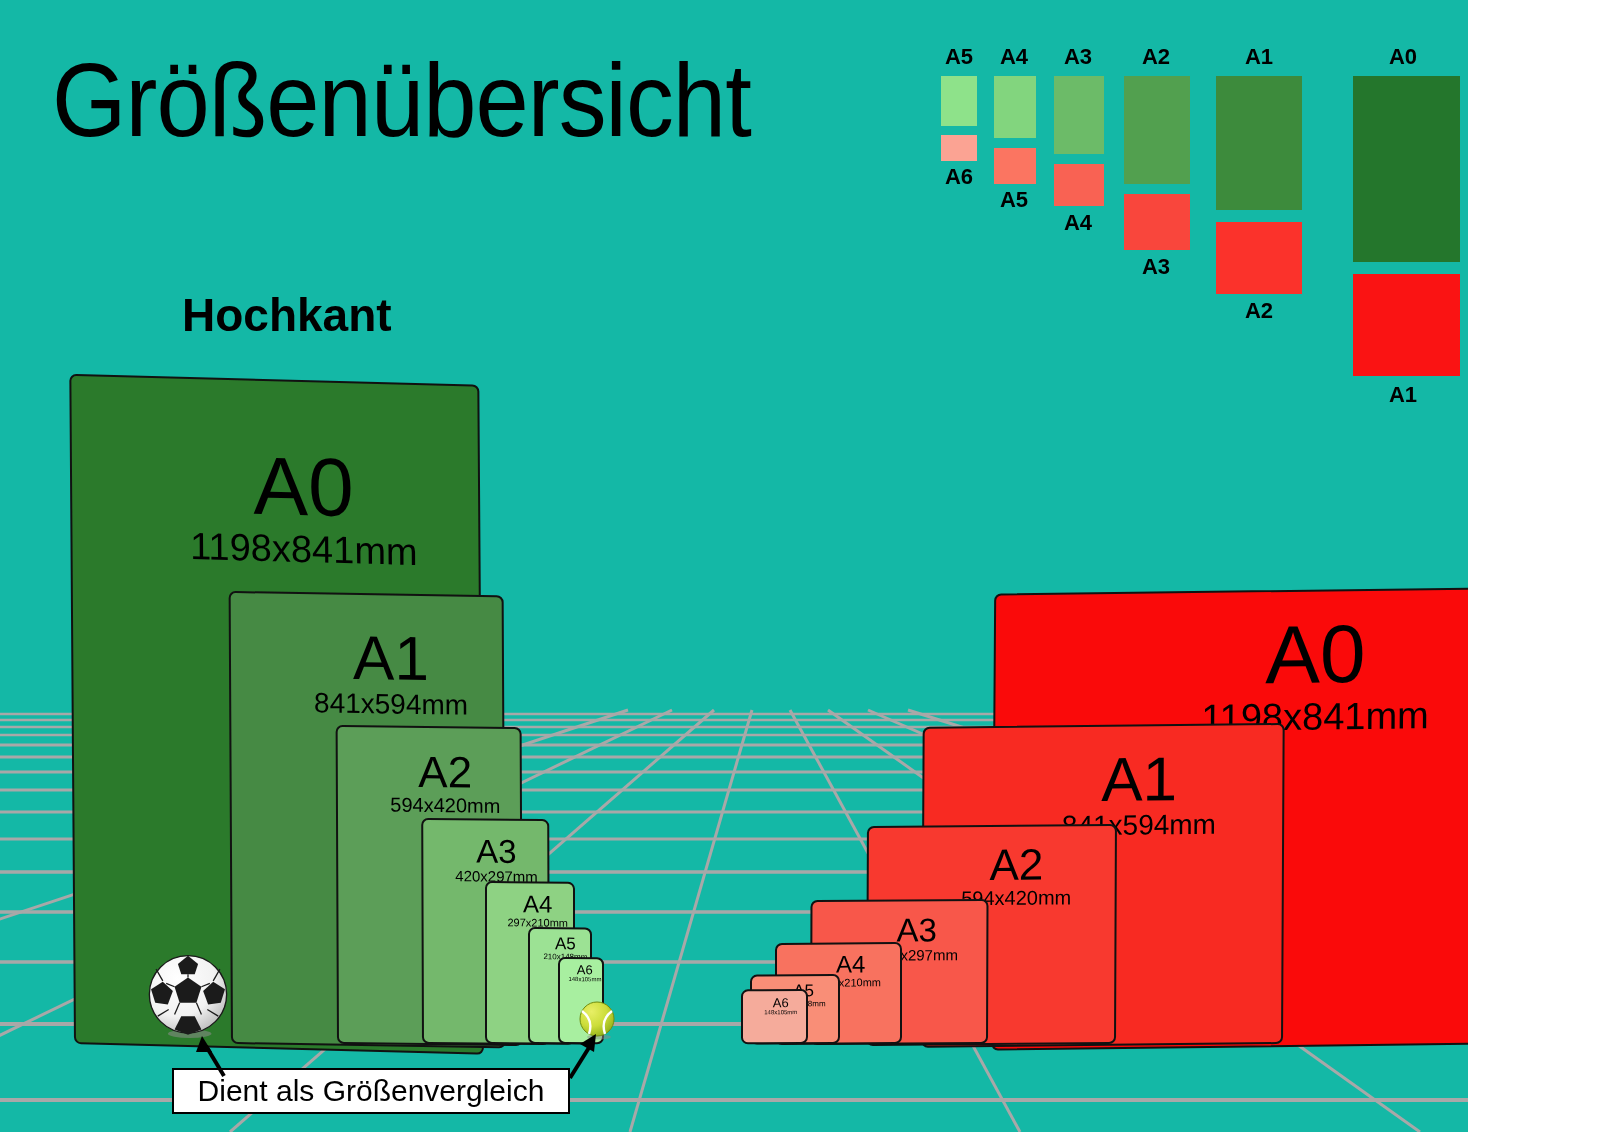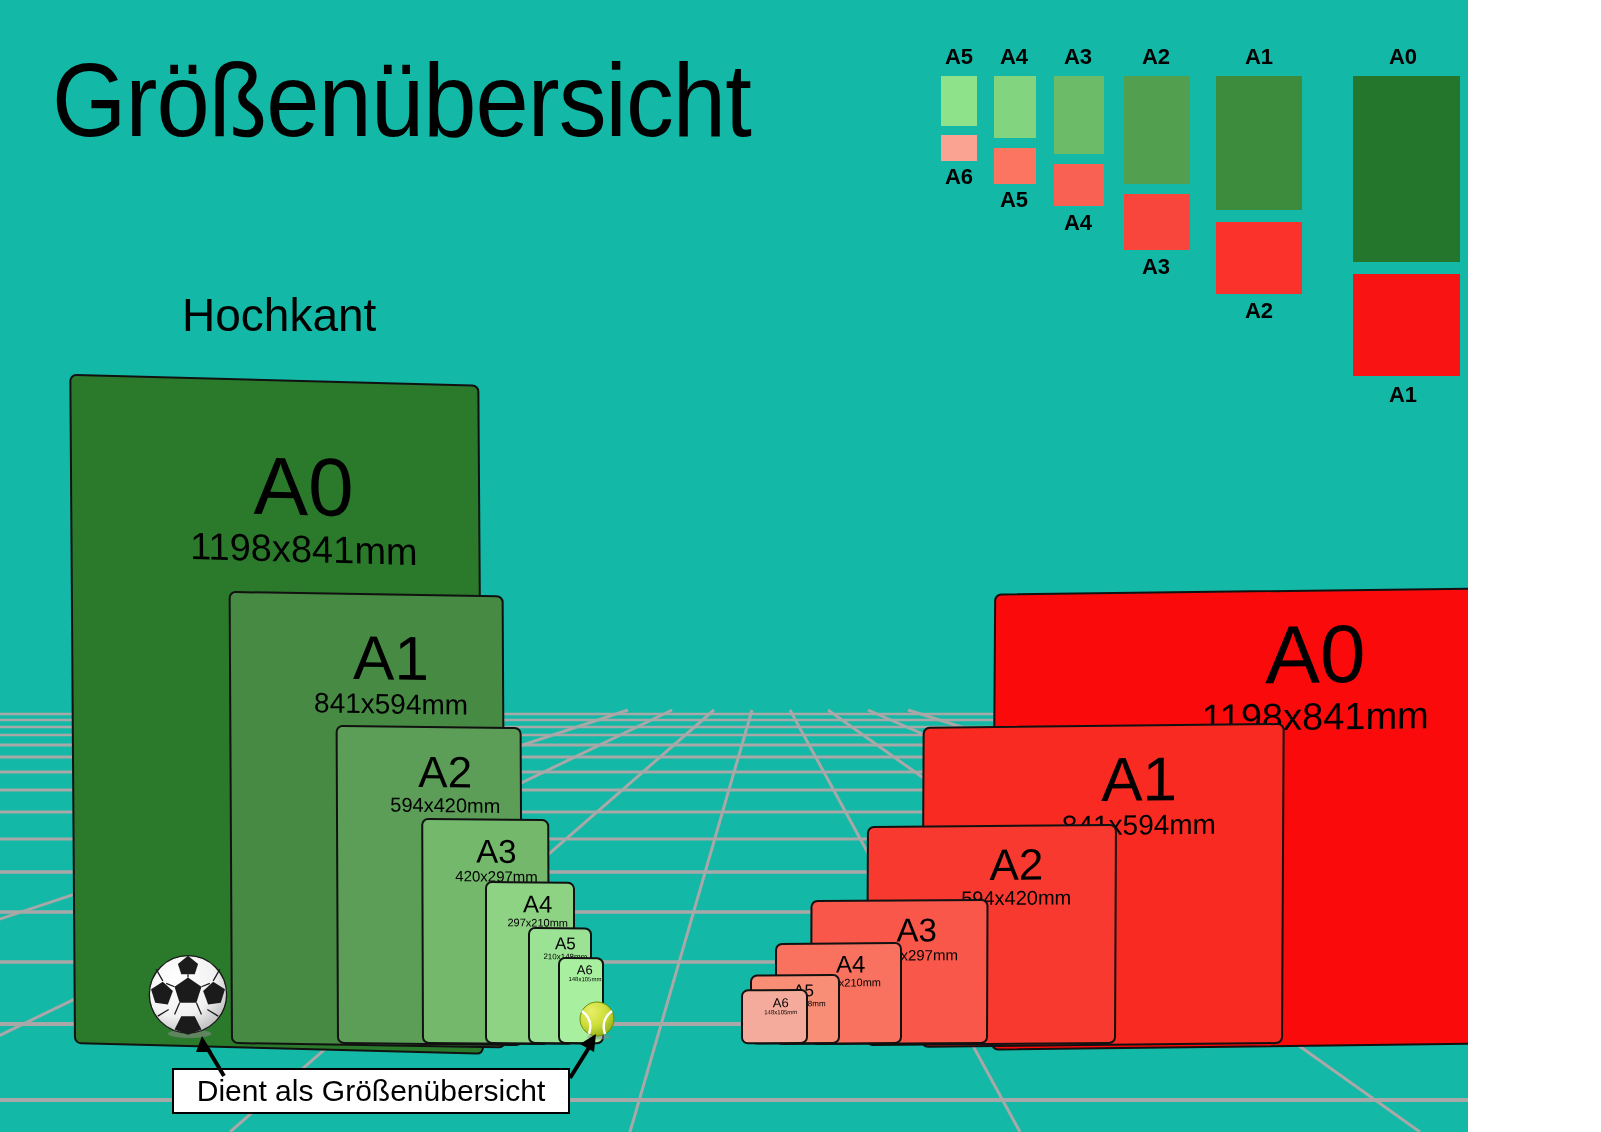--- a/index.html
+++ b/index.html
@@ -19,21 +19,21 @@
   #title{
     position:absolute;left:52px;top:46px;
     font-size:104px;line-height:1.05;font-weight:400;
     letter-spacing:-1px;
     transform:scaleX(0.92);transform-origin:left top;
     white-space:nowrap;
   }
 
   
   .section-heading{
-    position:absolute;font-size:46px;font-weight:400;white-space:nowrap;
+    position:absolute;font-size:46px;font-weight:700;white-space:nowrap;
   }
   #heading-hochkant{left:182px;top:288px;}
   #heading-waagerecht{left:1122px;top:510px;}
 
   
   .sheet{
     position:absolute;
     border:2px solid #111;
     border-radius:7px;
     box-sizing:border-box;
@@ -316,16 +316,16 @@
     <path d="M46 44 L28 14" stroke="#000" stroke-width="4" fill="none"></path>
     <polygon points="24,4 34,20 18,20" fill="#000"></polygon>
   </svg>
 
   <svg class="arrow-svg" style="left:556px;top:1030px;width:60px;height:50px;z-index:21;" viewBox="0 0 60 50" xmlns="http://www.w3.org/2000/svg">
     <path d="M14 48 L34 16" stroke="#000" stroke-width="4" fill="none"></path>
     <polygon points="40,4 38,22 24,14" fill="#000"></polygon>
   </svg>
 
   <div id="callout-box">
-    <span>Dient als Größenübersicht</span>
+    <span>Dient als Größenvergleich</span>
   </div>
 
 </div>
 
 </body></html>

